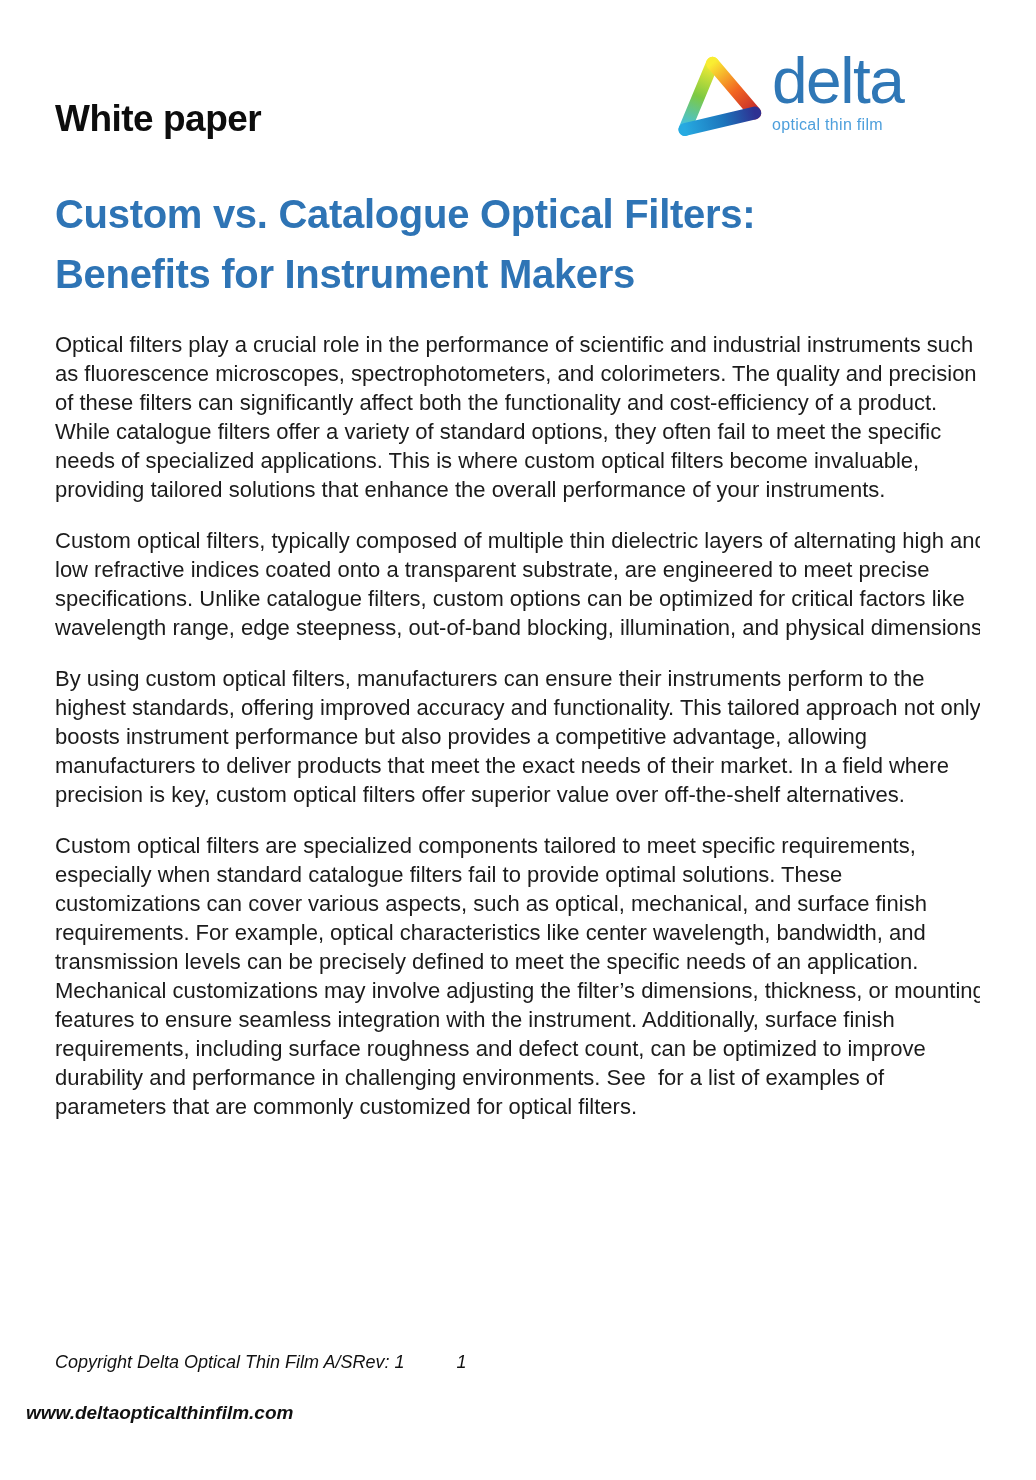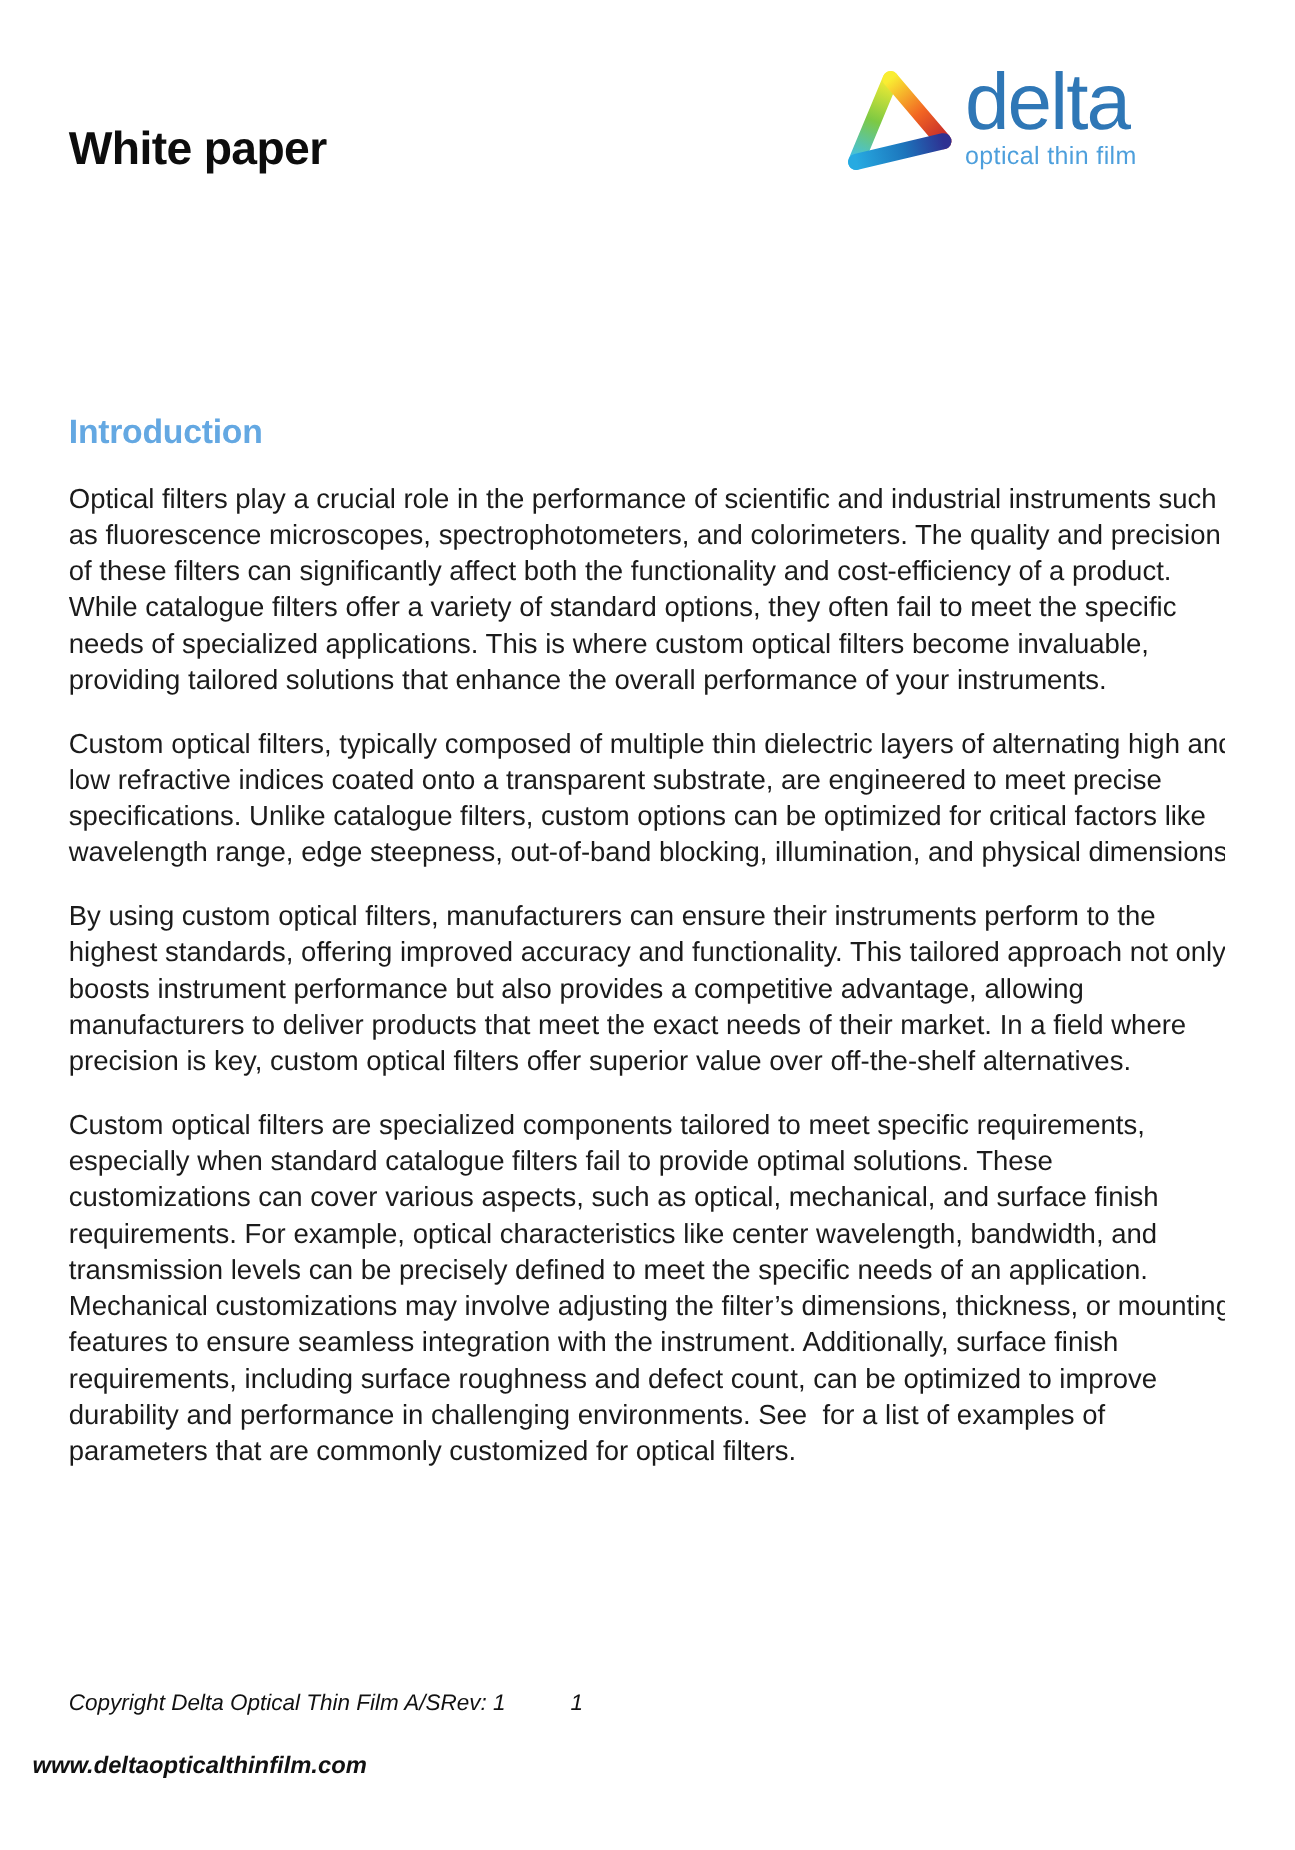--- a/index.html
+++ b/index.html
@@ -45,21 +45,21 @@
     top: 0;
   }
   .logo-wordmark {
     font-size: 64px;
     line-height: 62px;
     font-weight: 400;
     letter-spacing: -1.5px;
     color: #2F77B6;
   }
   .logo-tagline {
-    font-size: 20px;
+    font-size: 16px;
     line-height: 26px;
     font-weight: 400;
     letter-spacing: 0.3px;
     color: #4D9FDC;
     margin-top: 0px;
   }
 
   
   .doc-title {
     position: absolute;
@@ -158,23 +158,26 @@
           <path d="M90,66 L14,84" stroke="url(#gBottom)"></path>
         </g>
       </svg>
     </span>
     <div class="logo-text">
       <div class="logo-wordmark">delta</div>
       <div class="logo-tagline">optical thin film</div>
     </div>
   </div>
 
+  <div class="doc-title">
+    <div>Custom vs. Catalogue Optical Filters:</div>
+    <div>Benefits for Instrument Makers</div>
+  </div>
 
   <div class="content">
-    <h2 class="section-heading">Introduction</h2>
     <p>Optical filters play a crucial role in the performance of scientific and industrial instruments such as fluorescence microscopes, spectrophotometers, and colorimeters. The quality and precision of these filters can significantly affect both the functionality and cost-efficiency of a product. While catalogue filters offer a variety of standard options, they often fail to meet the specific needs of specialized applications. This is where custom optical filters become invaluable, providing tailored solutions that enhance the overall performance of your instruments.</p>
     <p>Custom optical filters, typically composed of multiple thin dielectric layers of alternating high and low refractive indices coated onto a transparent substrate, are engineered to meet precise specifications. Unlike catalogue filters, custom options can be optimized for critical factors like wavelength range, edge steepness, out-of-band blocking, illumination, and physical dimensions.</p>
     <p>By using custom optical filters, manufacturers can ensure their instruments perform to the highest standards, offering improved accuracy and functionality. This tailored approach not only boosts instrument performance but also provides a competitive advantage, allowing manufacturers to deliver products that meet the exact needs of their market. In a field where precision is key, custom optical filters offer superior value over off-the-shelf alternatives.</p>
 
     <p>Custom optical filters are specialized components tailored to meet specific requirements, especially when standard catalogue filters fail to provide optimal solutions. These customizations can cover various aspects, such as optical, mechanical, and surface finish requirements. For example, optical characteristics like center wavelength, bandwidth, and transmission levels can be precisely defined to meet the specific needs of an application. Mechanical customizations may involve adjusting the filter’s dimensions, thickness, or mounting features to ensure seamless integration with the instrument. Additionally, surface finish requirements, including surface roughness and defect count, can be optimized to improve durability and performance in challenging environments. See  for a list of examples of parameters that are commonly customized for optical filters.</p>
   </div>
 
   <div class="footer-line">
     <span>Copyright Delta Optical Thin Film A/SRev: 1</span><span class="footer-page-number">1</span>
   </div>

